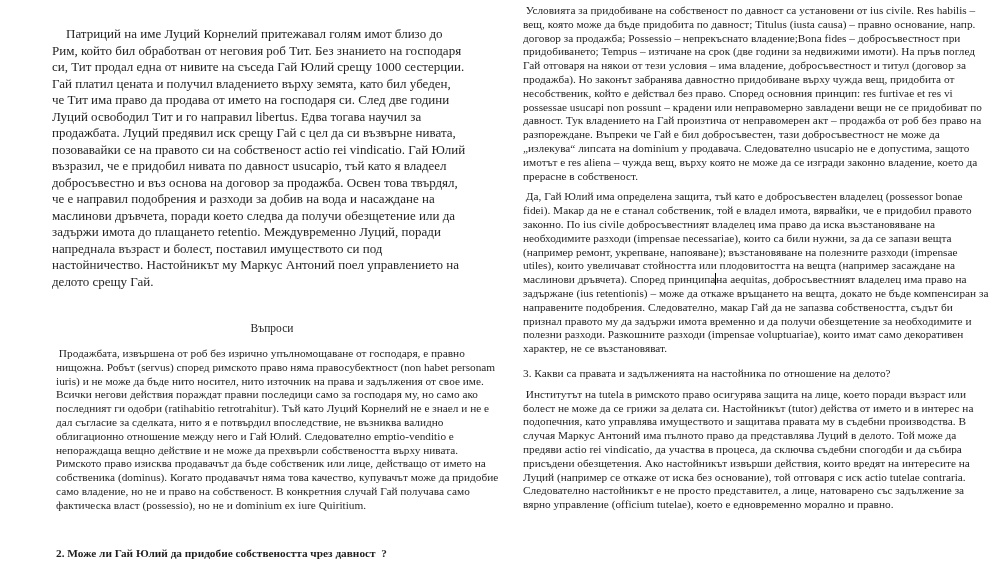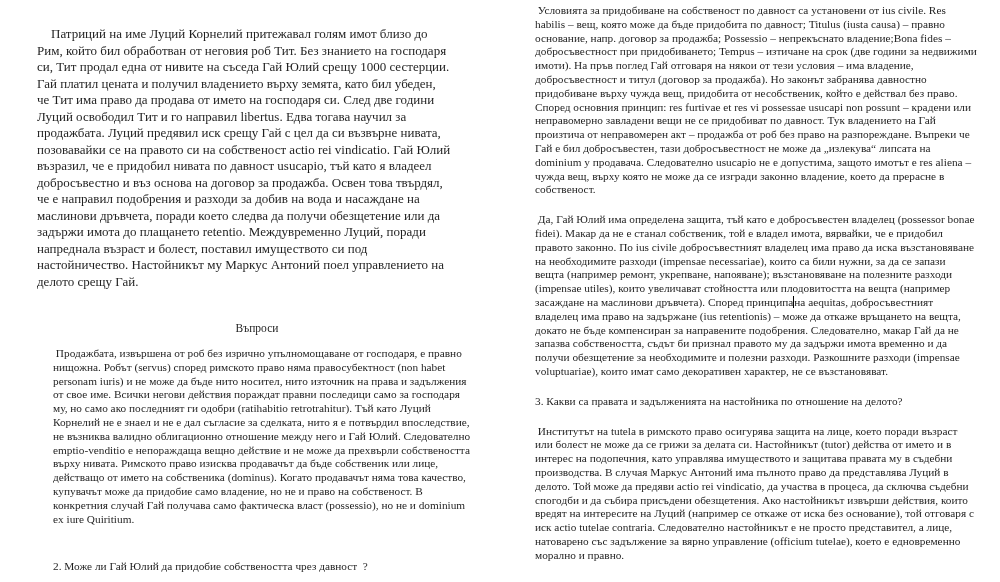--- a/index.html
+++ b/index.html
@@ -6,49 +6,49 @@
   .canvas {
     position: relative;
     width: 1000px;
     height: 582px;
     background: #ffffff;
     overflow: hidden;
     font-family: "Liberation Serif", serif;
     color: #1f1f1f;
   }
   .col { position: absolute; }
-  .col-left  { left: 37px; top: 26px;  width: 456px; }
+  .col-left  { left: 52px; top: 26px;  width: 456px; }
   .col-right { left: 519px; top: 4px;  width: 474px; }
 
   .intro {
     width: 414px;
     margin: 0;
     font-size: 13px;
     line-height: 16.5px;
     text-indent: 14px;
     white-space: pre-wrap;
     text-align: left;
   }
   .qhead {
     width: 440px;
     margin: 31px 0 12px 0;
     font-size: 11.5px;
     line-height: 14px;
     font-weight: normal;
     text-align: center;
   }
   .q, .a {
-    margin: 16px;
+    margin: 4px;
     font-size: 11.3px;
     line-height: 13.8px;
     white-space: pre-wrap;
   }
   .q  { margin-top: 11px; }
   .a  { margin-top: 7px; }
-  .q-last { margin-top: 34px; }
+  .q-last { margin-top: 34px; font-weight: bold; }
   .a-first { margin-top: 0; }
 
   .caret {
     display: inline-block;
     width: 1px;
     height: 12px;
     background: #000000;
     vertical-align: -2px;
   }
 </style>

